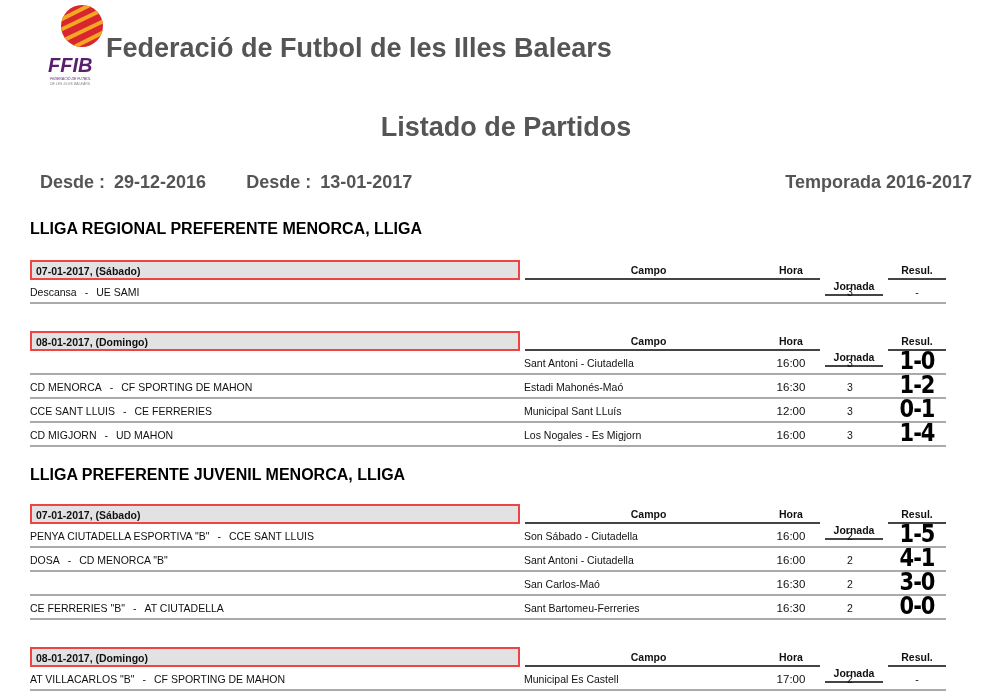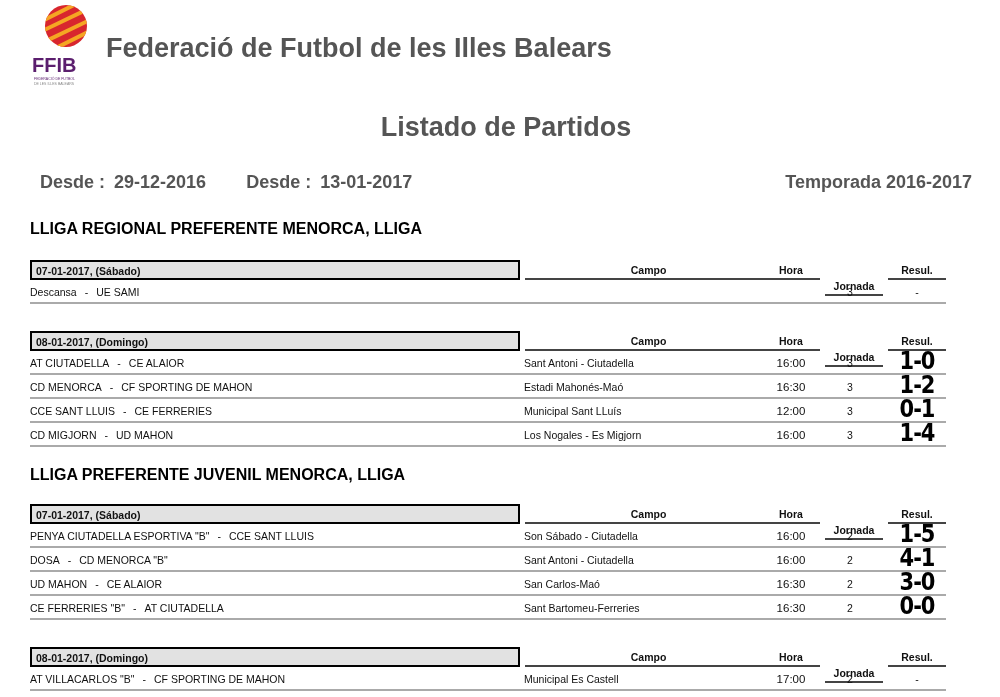--- a/index.html
+++ b/index.html
@@ -1,34 +1,34 @@
 <!DOCTYPE html>
 <html><head>
 <meta charset="utf-8">
 <style>
   * { box-sizing: border-box; margin: 0; padding: 0; }
   html, body { width: 1000px; height: 697px; background: #ffffff; overflow: hidden; }
   body { font-family: "Liberation Sans", sans-serif; color: #111; position: relative; }
 
   .header { position: absolute; left: 30px; top: 4px; height: 90px; width: 700px; }
-  .logo { position: absolute; left: 0; top: 0; width: 70px; height: 86px; }
+  .logo { position: absolute; left: 16px; top: 0; width: 70px; height: 86px; font-style: italic; }
   .org-name { position: absolute; left: 76px; top: 29px; font-size: 27px; font-weight: bold; color: #555; white-space: nowrap; }
 
   .page-title { position: absolute; left: 0; width: 1012px; top: 112px; text-align: center; font-size: 27px; font-weight: bold; color: #555; }
 
   .range { position: absolute; left: 40px; top: 172px; font-size: 18px; font-weight: bold; color: #555; white-space: nowrap; }
   .range span { margin-right: 4px; text-align: right; }
   .range .gap { display: inline-block; width: 22px; }
   .season { position: absolute; right: 28px; top: 172px; font-size: 18px; font-weight: bold; color: #555; white-space: nowrap; }
 
   .league-title { position: absolute; left: 30px; font-size: 16px; font-weight: bold; color: #000; white-space: nowrap; }
 
   .day-block { position: absolute; left: 30px; width: 916px; }
   .day-header { position: relative; height: 20px; }
-  .day-date { position: absolute; left: 0; top: 0; width: 490px; height: 20px; background: #e2e2e2; border: 2px solid #000000; font-size: 10.5px; font-weight: bold; padding: 3px 0 0 4px; }
+  .day-date { position: absolute; left: 0; top: 0; width: 490px; height: 20px; background: #e2e2e2; border: 2px solid #ef4444; font-size: 10.5px; font-weight: bold; padding: 3px 0 0 4px; }
   .col-h { position: absolute; top: 0; height: 20px; font-size: 10.5px; font-weight: bold; text-align: center; padding-top: 4px; border-bottom: 2px solid #444; }
   .ch-campo { left: 495px; width: 247px; }
   .ch-hora { left: 732px; width: 58px; }
   .ch-jorn { left: 795px; width: 58px; margin-top: 16px; }
   .ch-res { left: 858px; width: 58px; }
 
   .row { position: relative; height: 24px; border-bottom: 2px solid #aaa; }
   .row > div { position: absolute; top: 0; font-size: 10.5px; color: #111; padding-top: 6px; white-space: nowrap; }
   .c-teams { left: 0; width: 490px; }
   .c-teams .sep { display: inline-block; margin: 0 8px; }
@@ -96,21 +96,20 @@
 
 <div class="day-block" style="top:331px;">
   <div class="day-header">
     <div class="day-date">08-01-2017,  (Domingo)</div>
     <div class="col-h ch-campo">Campo</div>
     <div class="col-h ch-hora">Hora</div>
     <div class="col-h ch-jorn">Jornada</div>
     <div class="col-h ch-res">Resul.</div>
   </div>
   <div class="row">
-    <div class="c-teams"><span>AT CIUTADELLA</span><span class="sep">-</span><span>CE ALAIOR</span></div>
     <div class="c-campo">Sant Antoni - Ciutadella</div>
     <div class="c-hora">16:00</div>
     <div class="c-jorn">3</div>
     <div class="c-res score">1-0</div>
   </div>
   <div class="row">
     <div class="c-teams"><span>CD MENORCA</span><span class="sep">-</span><span>CF SPORTING DE MAHON</span></div>
     <div class="c-campo">Estadi Mahonés-Maó</div>
     <div class="c-hora">16:30</div>
     <div class="c-jorn">3</div>
@@ -150,21 +149,20 @@
     <div class="c-res score">1-5</div>
   </div>
   <div class="row">
     <div class="c-teams"><span>DOSA</span><span class="sep">-</span><span>CD MENORCA "B"</span></div>
     <div class="c-campo">Sant Antoni - Ciutadella</div>
     <div class="c-hora">16:00</div>
     <div class="c-jorn">2</div>
     <div class="c-res score">4-1</div>
   </div>
   <div class="row">
-    <div class="c-teams"><span>UD MAHON</span><span class="sep">-</span><span>CE ALAIOR</span></div>
     <div class="c-campo">San Carlos-Maó</div>
     <div class="c-hora">16:30</div>
     <div class="c-jorn">2</div>
     <div class="c-res score">3-0</div>
   </div>
   <div class="row">
     <div class="c-teams"><span>CE FERRERIES "B"</span><span class="sep">-</span><span>AT CIUTADELLA</span></div>
     <div class="c-campo">Sant Bartomeu-Ferreries</div>
     <div class="c-hora">16:30</div>
     <div class="c-jorn">2</div>

